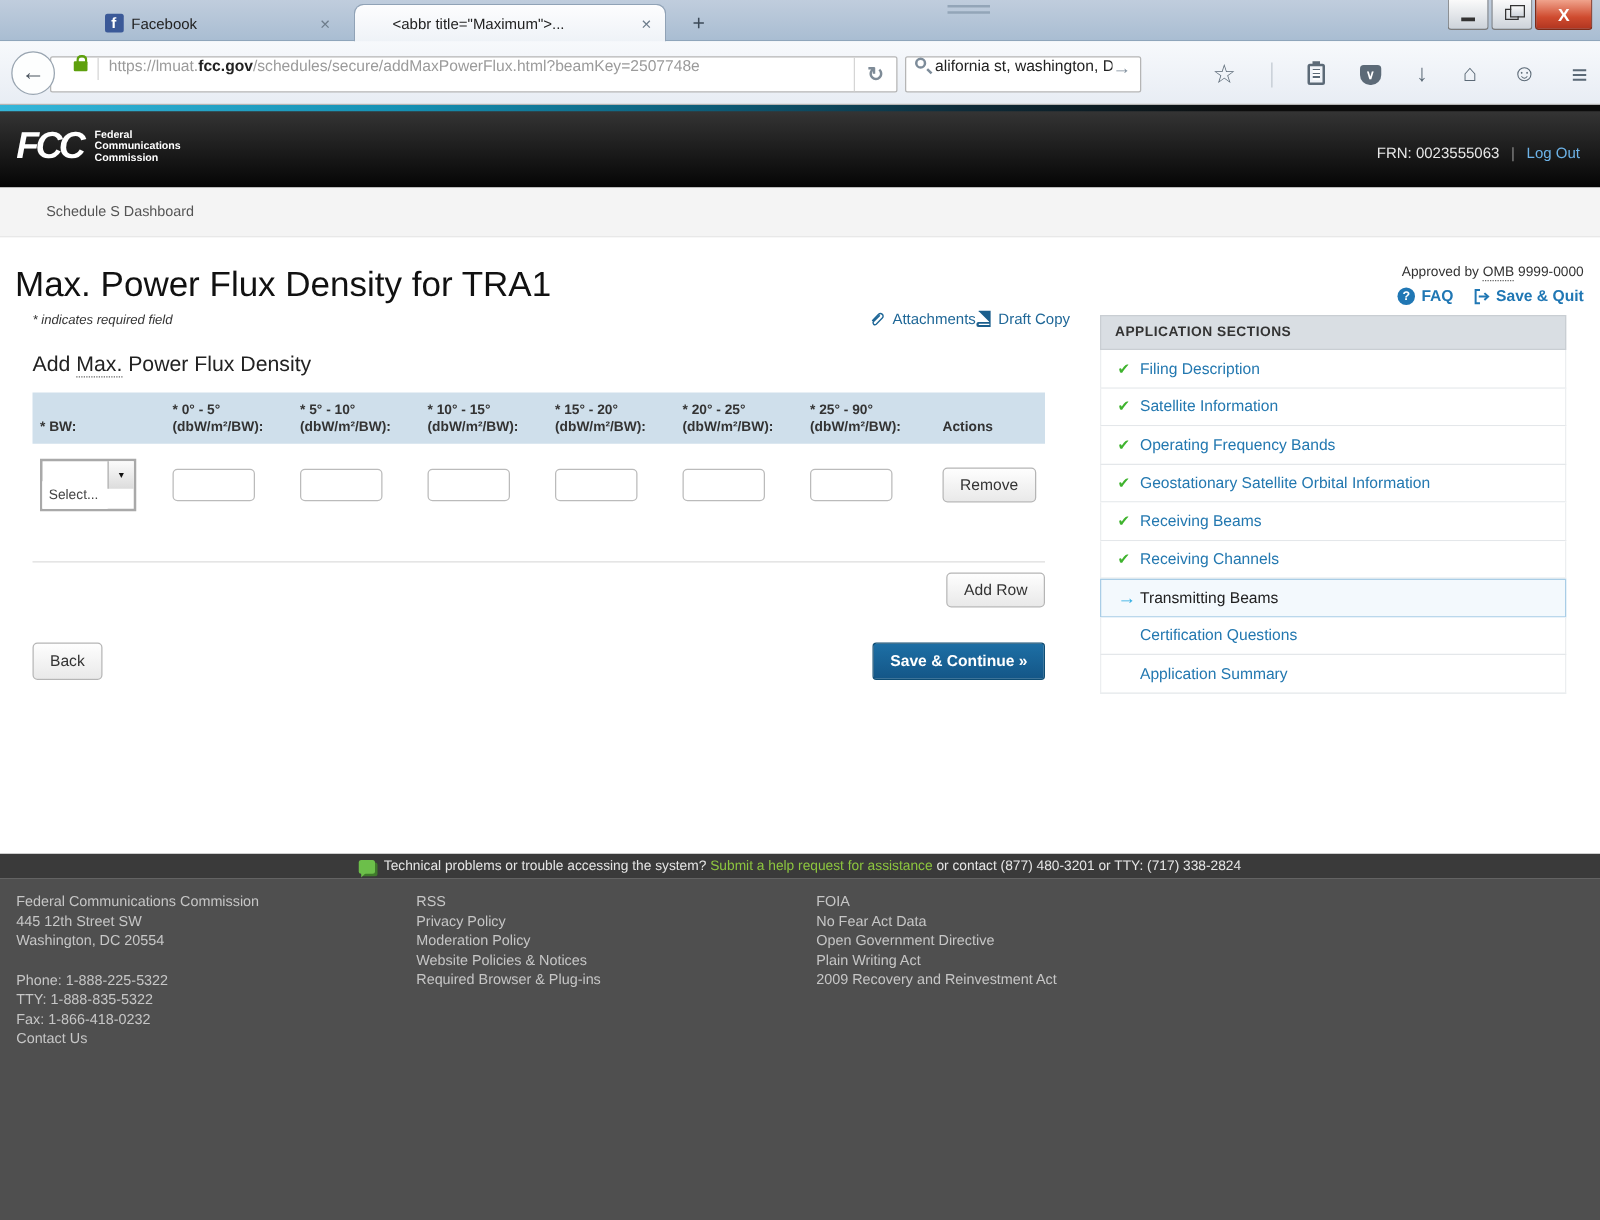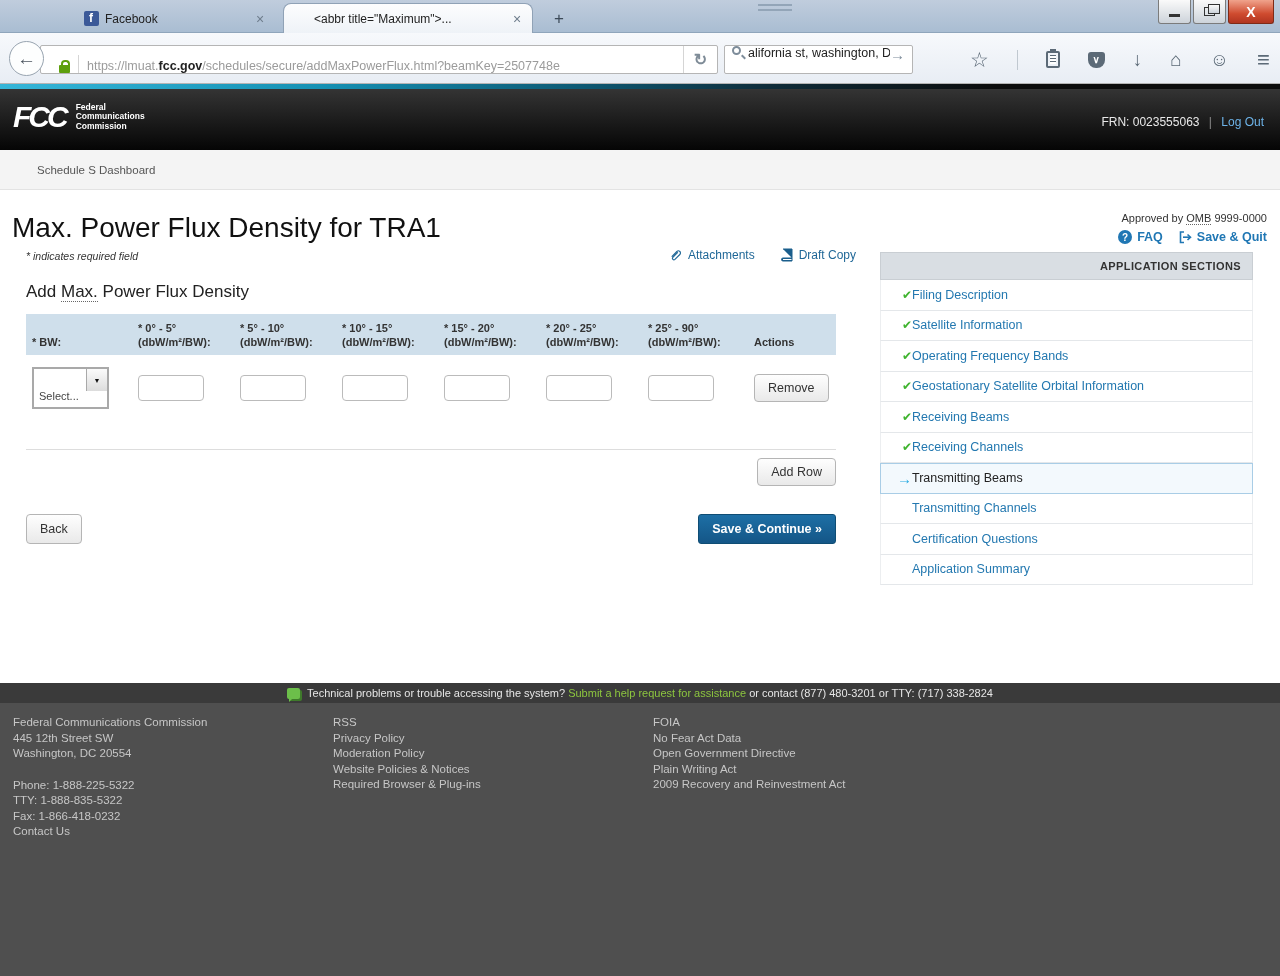--- a/index.html
+++ b/index.html
@@ -60,21 +60,21 @@
   }
   .back-btn {
     position:absolute; left:9px; top:8px; width:35px; height:35px; border-radius:50%;
     background:#fdfefe; border:1px solid #98a4b0; color:#4d5660;
     display:flex; align-items:center; justify-content:center; font-size:19px; font-weight:bold;
     z-index:2;
   }
   .url-bar {
     position:absolute; left:40px; top:12px; width:678px; height:29px;
     background:#fff; border:1px solid #b5b5b5; border-radius:2px;
-    display:flex; align-items:flex-end; padding-left:16px; font-size:12.5px;
+    display:flex; align-items:flex-start; padding-left:16px; font-size:12.5px;
   }
   .lock { width:11px; height:8px; background:#5ea00d; border-radius:1px; position:relative; margin:3px 8px 0 2px; flex:0 0 11px;}
   .lock:before { content:""; position:absolute; top:-5px; left:2px; width:5px; height:6px;
     border:2px solid #5ea00d; border-bottom:none; border-radius:4px 4px 0 0; }
   .url-div { width:1px; height:18px; background:#d5d5d5; margin-right:8px; }
   .url-text { flex:1; white-space:nowrap; overflow:hidden; color:#9b9b9b; }
   .url-text .domain { color:#222; font-weight:bold; }
   .reload-seg { border-left:1px solid #d5d5d5; width:34px; height:100%; display:flex;
     align-items:center; justify-content:center; color:#7e8b97; font-size:16px; font-weight:bold;}
   .search-bar {
@@ -122,21 +122,21 @@
   .abbr-dotted { border-bottom:1px dotted #666; }
   .approved-links { margin-top:6px; display:flex; justify-content:flex-end; gap:16px; align-items:center; }
   .blue-link { color:#2077b4; text-decoration:none; font-size:12.5px; font-weight:bold;
     display:inline-flex; align-items:center; gap:5px; }
   .faq-badge { width:14px; height:14px; border-radius:50%; background:#2077b4; color:#fff;
     font-size:10px; font-weight:bold; display:inline-flex; align-items:center; justify-content:center; }
   .page-title { position:absolute; left:12px; top:22px; font-size:28px; font-weight:400; color:#111; }
   .content { position:absolute; left:26px; top:58px; width:810px; }
   .meta-row { display:flex; justify-content:space-between; align-items:flex-end; }
   .required-note { font-size:10.5px; font-style:italic; color:#333; }
-  .doc-links { display:flex; gap:26px; margin-right:-20px; }
+  .doc-links { display:flex; margin-right:-20px; }
   .doc-link { color:#1f6797; text-decoration:none; font-size:12px; font-weight:normal;
     display:inline-flex; align-items:center; gap:5px; }
   .section-heading { margin-top:20px; font-size:17px; color:#222; font-weight:400; }
   
   .pfd-table { margin-top:12px; width:810px; }
   .thead { display:flex; background:#cfdfeb; padding:8px 0 7px; }
   .th { font-size:11px; font-weight:bold; color:#333; }
   .col-bw { width:112px; padding-left:6px; display:flex; align-items:flex-end; }
   .col-val { width:102px; }
   .col-val .range { margin-bottom:2px; }
@@ -153,21 +153,21 @@
   .gray-btn { display:inline-block; background:linear-gradient(#fefefe,#e9e9e9);
     border:1px solid #b5b5b5; border-radius:4px; color:#333; font-size:12.5px;
     padding:6px 13px; font-family:inherit; }
   .table-sep { border:none; border-top:1px solid #ddd; margin-top:24px; }
   .addrow-row { text-align:right; margin-top:8px; padding-right:0; }
   .bottom-row { margin-top:28px; display:flex; justify-content:space-between; }
   .primary-btn { background:linear-gradient(#1d6fa5,#145687); border:1px solid #0f4d74;
     border-radius:3px; color:#fff; font-size:12.5px; font-weight:bold; padding:7px 13px;
     font-family:inherit; }
   
-  .sidebar { position:absolute; left:880px; top:62px; width:373px;text-align:right; }
+  .sidebar { position:absolute; left:880px; top:62px; width:373px; }
   .sb-header { background:#d9dee3; border:1px solid #c9ced3; padding:7px 11px;
     font-size:11px; font-weight:bold; color:#333; letter-spacing:0.4px; }
   .sb-item { display:flex; align-items:center; height:30.5px;
     border-bottom:1px solid #e4e7ea; border-left:1px solid #eceef0; border-right:1px solid #eceef0;
     background:#fff; padding-left:13px; text-decoration:none; }
   .sb-icon { width:18px; flex:0 0 18px; font-size:12px; line-height:1; }
   .sb-check { color:#3fb32e; }
   .sb-arrow { color:#29abe2; font-weight:bold; font-size:15px; }
   .sb-label { font-size:12.5px; color:#2378b0; }
   .sb-item.current { background:#f3f9fd; border:1px solid #a9cde6; }
@@ -396,24 +396,20 @@
     <a href="#" class="sb-item">
       <span class="sb-icon sb-check">✔</span>
       <span class="sb-label">Receiving Channels</span>
     </a>
     <a href="#" class="sb-item current">
       <span class="sb-icon sb-arrow">→</span>
       <span class="sb-label">Transmitting Beams</span>
     </a>
     <a href="#" class="sb-item">
       <span class="sb-icon"></span>
-      <span class="sb-label">Transmitting Channels</span>
-    </a>
-    <a href="#" class="sb-item">
-      <span class="sb-icon"></span>
       <span class="sb-label">Certification Questions</span>
     </a>
     <a href="#" class="sb-item">
       <span class="sb-icon"></span>
       <span class="sb-label">Application Summary</span>
     </a>
   </div>
 </div>
 
 <div class="helpbar">

